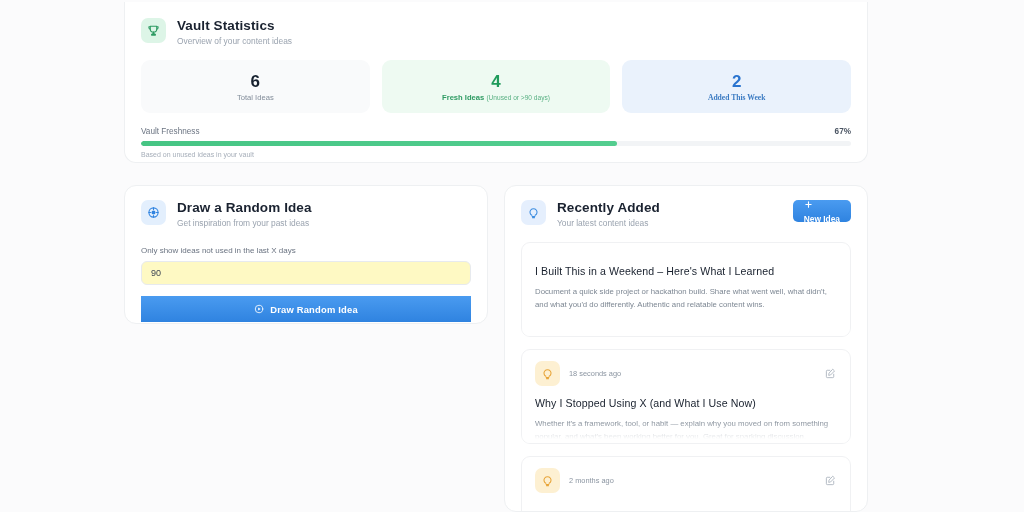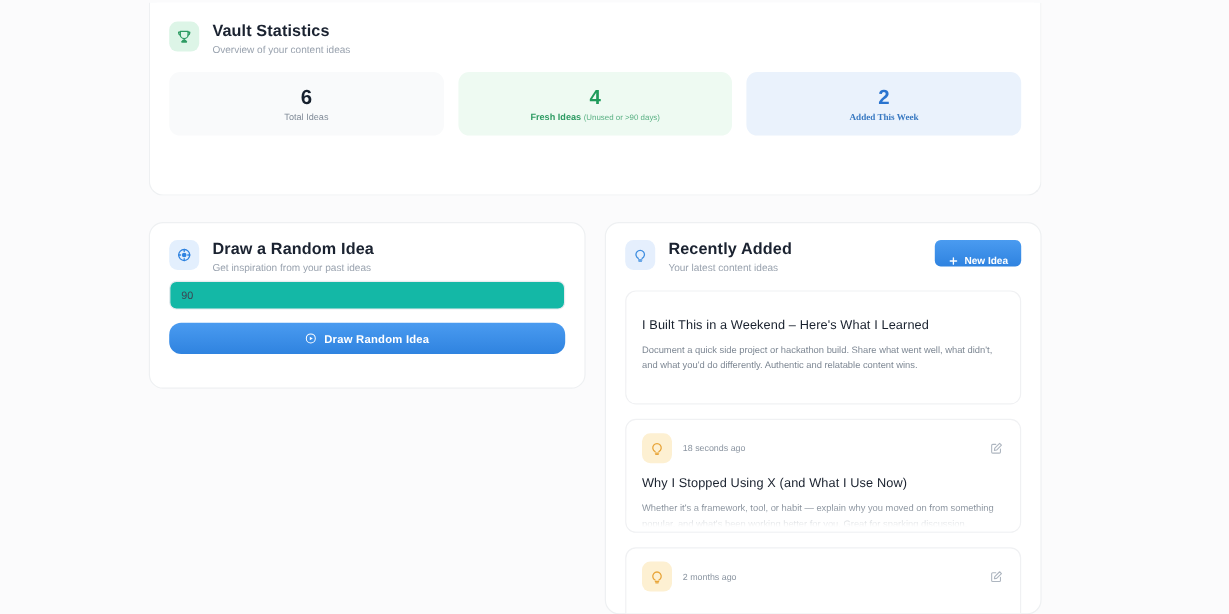--- a/index.html
+++ b/index.html
@@ -97,30 +97,30 @@
     width: 364px; height: 139px;
     padding: 14px 16px;
   }
   .field-label {
     font-size: 8px; color: #6b7482; margin-top: 18px;
   }
   .text-input {
     margin-top: 6px;
     width: 100%; height: 24px;
     border: 1px solid #e7eaee; border-radius: 6px;
-    background: #14b8a6;
+    background: #fef9c3;
     font-family: "Liberation Sans", sans-serif;
     font-size: 9px; color: #3c4553;
     padding: 0 9px;
     outline: none;
   }
   .primary-btn {
     margin-top: 11px;
     width: 100%; height: 26px;
-    border: none; border-radius: 10px;
+    border: none; border-radius: 0;
     background: linear-gradient(180deg,#4a9bf0 0%, #2f83e0 100%);
     color: #fff;
     font-family: "Liberation Sans", sans-serif;
     font-size: 9.4px; font-weight: 700;
     display: flex; align-items: center; justify-content: center; gap: 6px;
     cursor: pointer;
     letter-spacing: .2px;
   }
 
   
@@ -133,22 +133,23 @@
   }
   .recent-head { display: flex; align-items: flex-start; }
   .new-idea-btn {
     margin-left: auto;
     height: 22px; padding: 0 11px;
     border: none; border-radius: 5px;
     background: linear-gradient(180deg,#4a9bf0 0%, #2f83e0 100%);
     color: #fff;
     font-family: "Liberation Sans", sans-serif;
     font-size: 8.4px; font-weight: 700;
-    display: flex; align-items: flex-end; gap: 5px;
+    display: flex; align-items: flex-start; gap: 5px;
     cursor: pointer;
+    flex-direction: column;
   }
 
   .idea-list { margin-top: 14px; display: flex; flex-direction: column; gap: 12px; }
   .idea-card {
     border: 1px solid #f0f1f3;
     border-radius: 9px;
     background: #fff;
     padding: 11px 13px 0 13px;
     height: 95px;
     overflow: hidden;
@@ -215,37 +216,48 @@
         </div>
       </div>
       <div class="stat added">
         <div class="stat-value">2</div>
         <div class="stat-label">
           <span>Added This Week</span>
         </div>
       </div>
     </div>
 
+    <div class="fresh-block">
+      <div class="fresh-top">
+        <span class="fresh-name">Vault Freshness</span>
+        <span class="fresh-pct">67%</span>
+      </div>
+      <div class="bar-track">
+        <div class="bar-fill" id="freshFill" style="width: 67%;"></div>
+      </div>
+      <div class="fresh-note">Based on unused ideas in your vault</div>
+    </div>
   </div>
 
   <div class="card random-panel">
     <div class="panel-head">
       <div class="icon-tile blue">
         <svg width="13" height="13" viewBox="0 0 24 24" fill="none" stroke="#2f83e0" stroke-width="2" stroke-linecap="round" stroke-linejoin="round">
           <circle cx="12" cy="12" r="8.5"></circle>
           <circle cx="12" cy="12" r="3.6" fill="#2f83e0" stroke="none"></circle>
           <path d="M12 3.5v3M12 17.5v3M3.5 12h3M17.5 12h3"></path>
         </svg>
       </div>
       <div>
         <div class="head-title">Draw a Random Idea</div>
         <div class="head-sub">Get inspiration from your past ideas</div>
       </div>
     </div>
 
+    <div class="field-label">Only show ideas not used in the last X days</div>
     <input class="text-input" type="text" value="90" style="">
 
     <button class="primary-btn">
       <span style="display:flex;">
         <svg width="10" height="10" viewBox="0 0 24 24" fill="none" stroke="#ffffff" stroke-width="2" stroke-linecap="round" stroke-linejoin="round">
           <circle cx="12" cy="12" r="9"></circle>
             <path d="M10 8.5l6 3.5-6 3.5z" fill="#ffffff" stroke="none"></path>
         </svg>
       </span>
       <span>Draw Random Idea</span>

